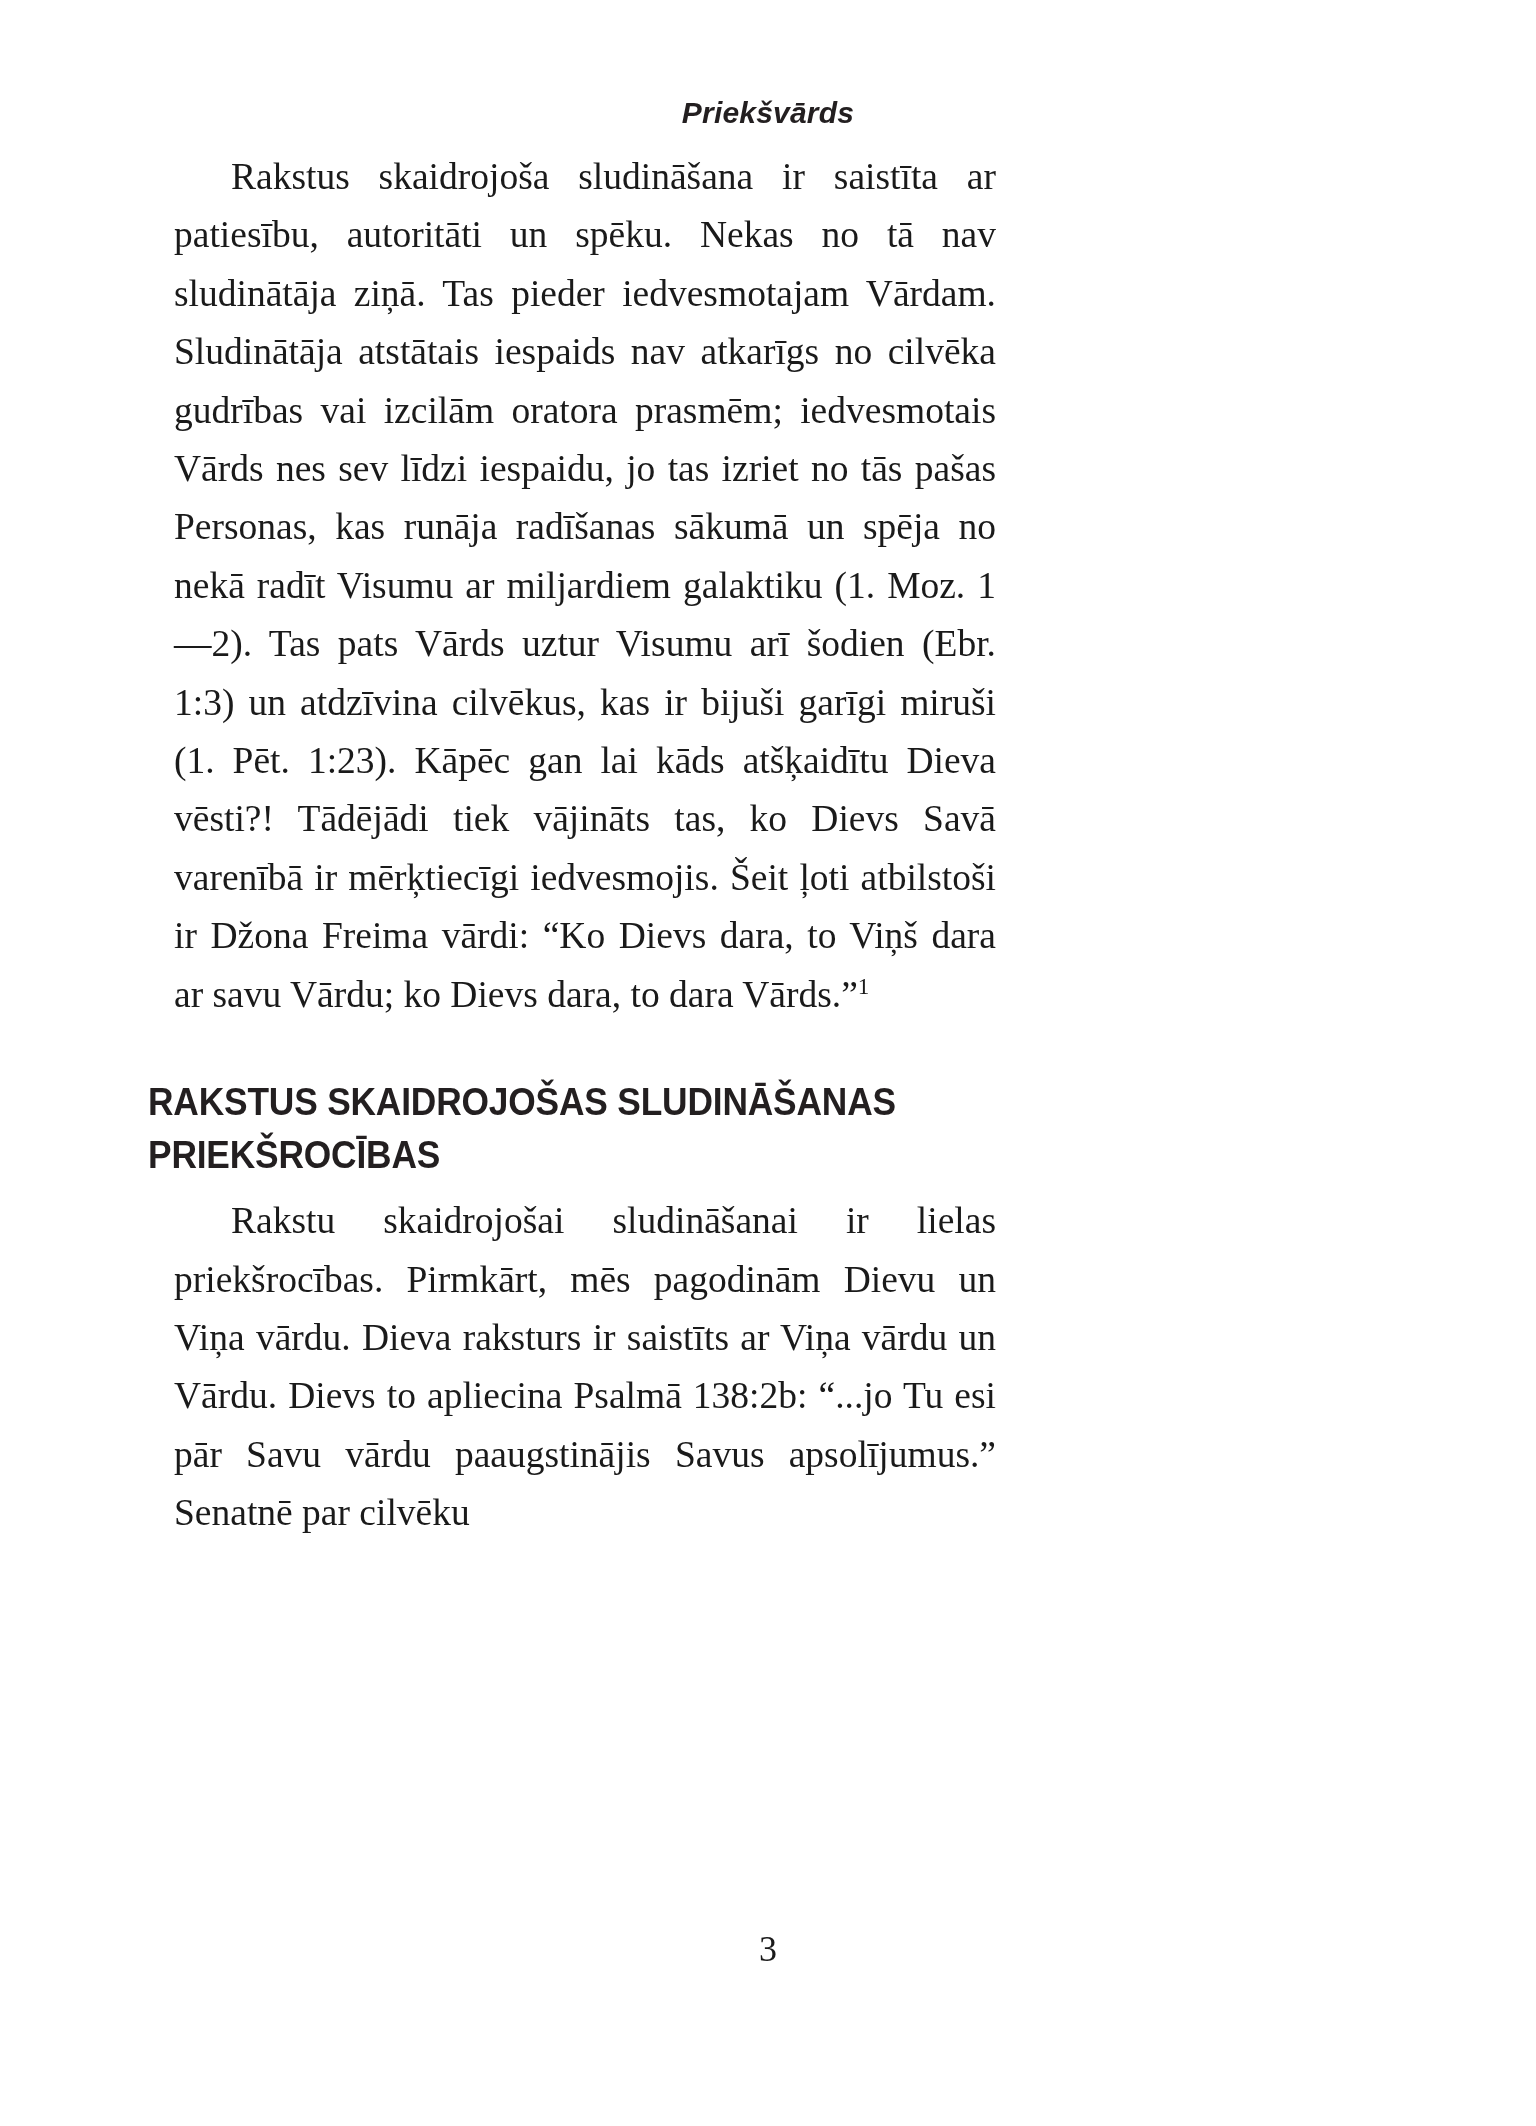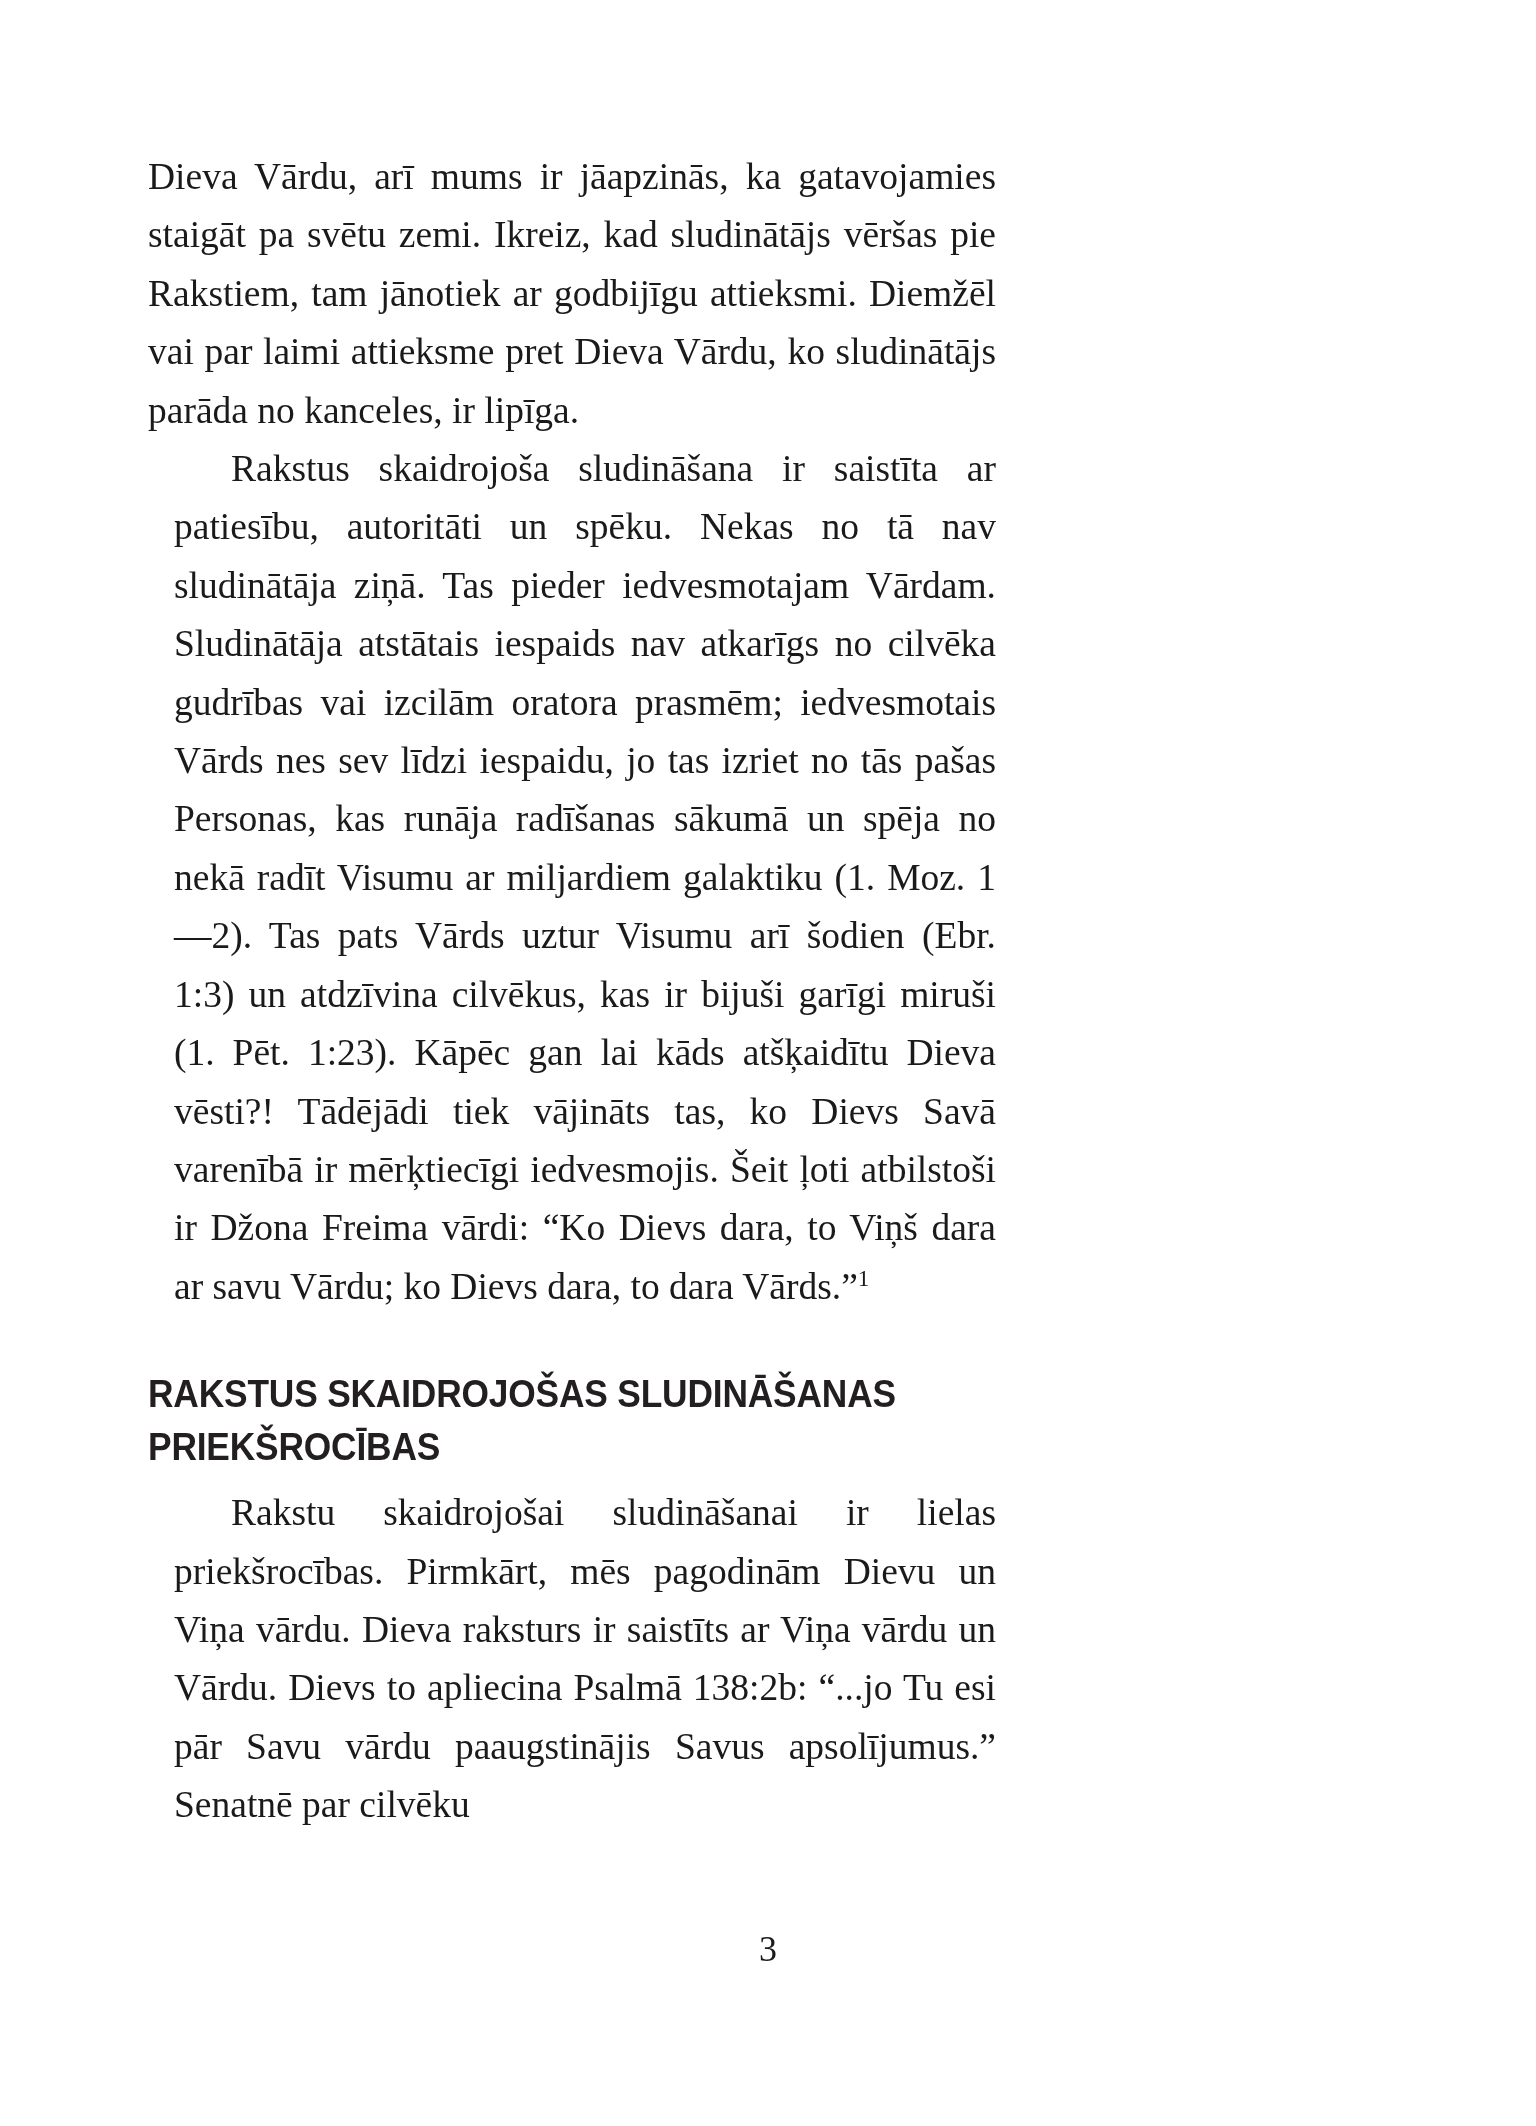--- a/index.html
+++ b/index.html
@@ -89,24 +89,24 @@
     font-family: "Liberation Serif", "DejaVu Serif", serif;
     font-size: 36px;
     color: #1a1a1a;
   }
 </style>
 </head>
 <body>
 
 <div class="page">
 
+  <div class="running-header">Priekšvārds</div>
 
   <div class="column">
 
-    <p class="body-par">Dieva Vārdu, arī mums ir jāapzinās, ka gatavojamies staigāt pa svētu zemi. Ikreiz, kad sludinātājs vēršas pie Rakstiem, tam jānotiek ar godbijīgu attieksmi. Diemžēl vai par laimi attieksme pret Dieva Vārdu, ko sludinātājs parāda no kanceles, ir lipīga.</p>
 
     <p class="body-par indented"><span>Rakstus skaidrojoša sludināšana ir saistīta ar patiesību, autoritāti un spēku. Nekas no tā nav sludinātāja ziņā. Tas pieder iedvesmotajam Vārdam. Sludinātāja atstātais iespaids nav atkarīgs no cilvēka gudrības vai izcilām oratora prasmēm; iedvesmotais Vārds nes sev līdzi iespaidu, jo tas izriet no tās pašas Personas, kas runāja radīšanas sākumā un spēja no nekā radīt Visumu ar miljardiem galaktiku (1. Moz. 1—2). Tas pats Vārds uztur Visumu arī šodien (Ebr. 1:3) un atdzīvina cilvēkus, kas ir bijuši garīgi miruši (1. Pēt. 1:23). Kāpēc gan lai kāds atšķaidītu Dieva vēsti?! Tādējādi tiek vājināts tas, ko Dievs Savā varenībā ir mērķtiecīgi iedvesmojis. Šeit ļoti atbilstoši ir Džona Freima vārdi: “Ko Dievs dara, to Viņš dara ar savu Vārdu; ko Dievs dara, to dara Vārds.”</span><span class="fn">1</span></p>
 
     <h2 class="section-heading">
       <span>RAKSTUS SKAIDROJOŠAS SLUDINĀŠANAS</span><br>
       <span>PRIEKŠROCĪBAS</span>
     </h2>
 
     <div class="gap-after-heading"></div>
 

